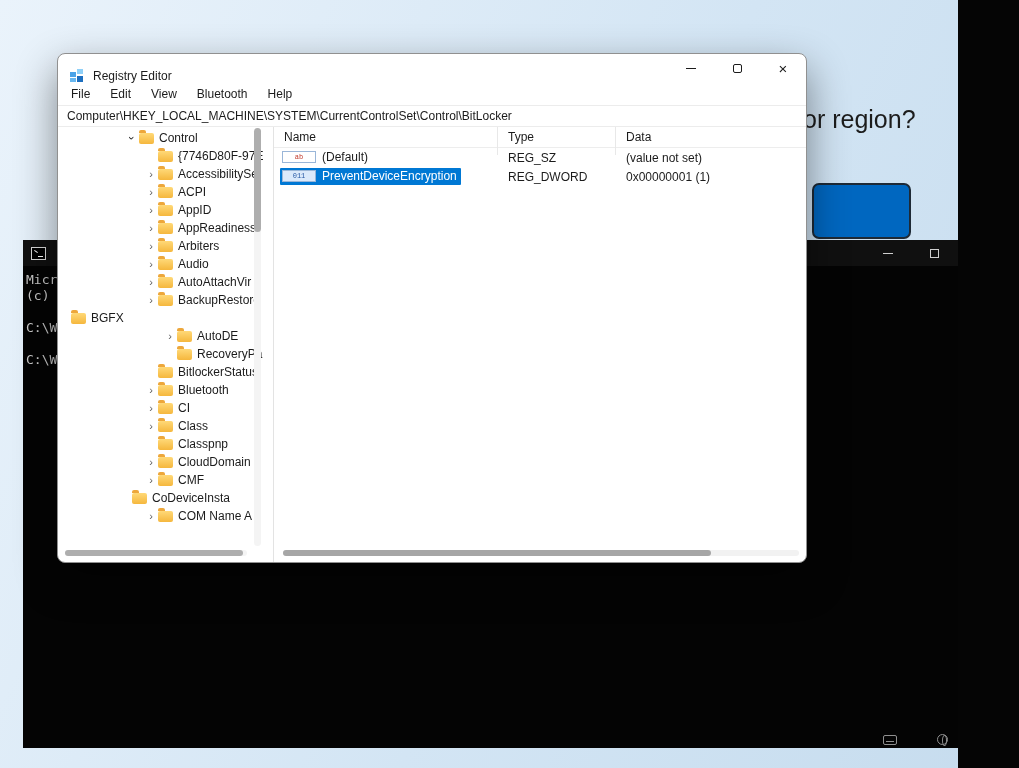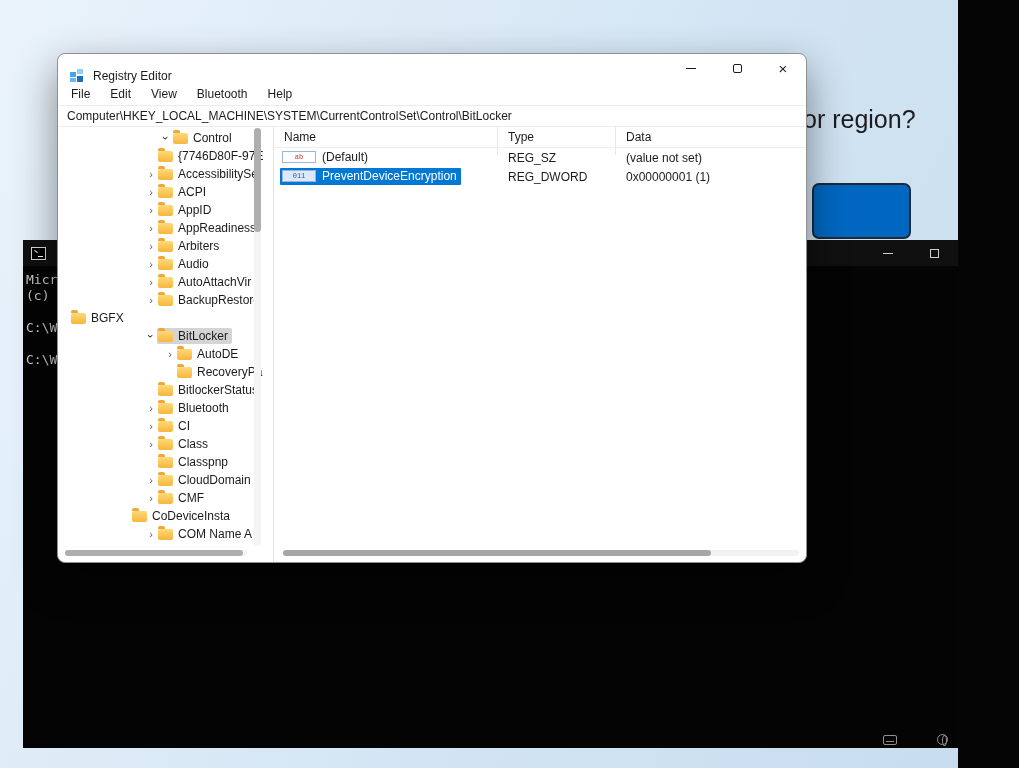--- a/index.html
+++ b/index.html
@@ -144,21 +144,21 @@
       <span>File</span>
       <span>Edit</span>
       <span>View</span>
       <span>Bluetooth</span>
       <span>Help</span>
     </div>
   <div class="raddr">Computer\HKEY_LOCAL_MACHINE\SYSTEM\CurrentControlSet\Control\BitLocker</div>
   <div class="rbody">
     <div class="tree-pane">
       <div class="tree-rows" id="tree-rows">
-          <div class="tree-row" style="padding-left: 102px;">
+          <div class="tree-row" style="padding-left: 68px;">
             <span class="chev exp">›</span>
             <span class="nodebox">
               <span class="folder"></span>
               <span class="tlabel">Control</span>
             </span>
           </div>
           <div class="tree-row" style="padding-left: 87px;">
             <span class="chev hide"></span>
             <span class="nodebox">
               <span class="folder"></span>
@@ -219,27 +219,20 @@
             <span class="nodebox">
               <span class="folder"></span>
               <span class="tlabel">BackupRestore</span>
             </span>
           </div>
           <div class="tree-row" style="">
             <span class="chev hide"></span>
             <span class="nodebox">
               <span class="folder"></span>
               <span class="tlabel">BGFX</span>
-            </span>
-          </div>
-          <div class="tree-row" style="padding-left: 87px;">
-            <span class="chev exp">›</span>
-            <span class="nodebox sel">
-              <span class="folder"></span>
-              <span class="tlabel">BitLocker</span>
             </span>
           </div>
           <div class="tree-row" style="padding-left: 106px;">
             <span class="chev">›</span>
             <span class="nodebox">
               <span class="folder"></span>
               <span class="tlabel">AutoDE</span>
             </span>
           </div>
           <div class="tree-row" style="padding-left: 106px;">

